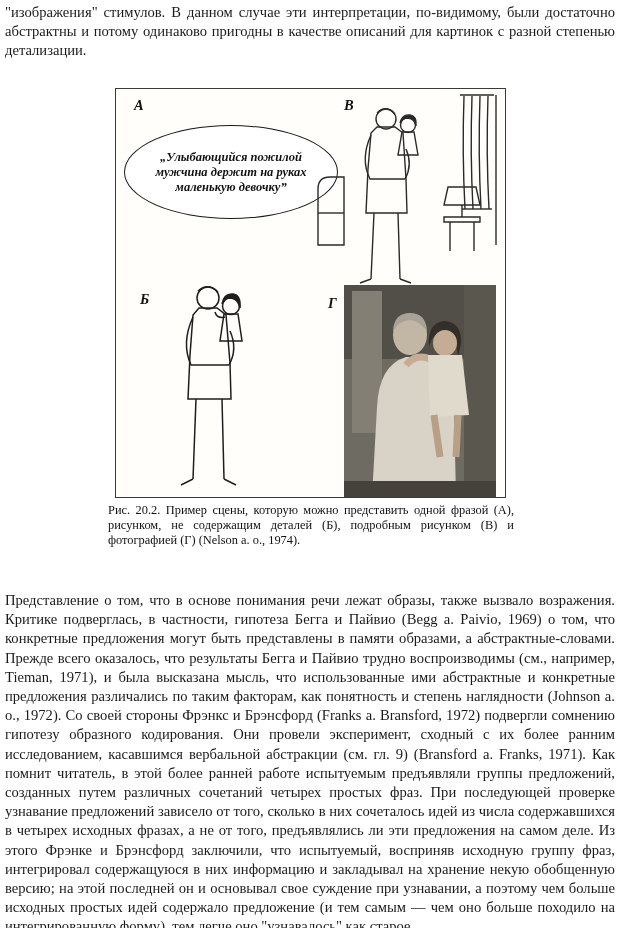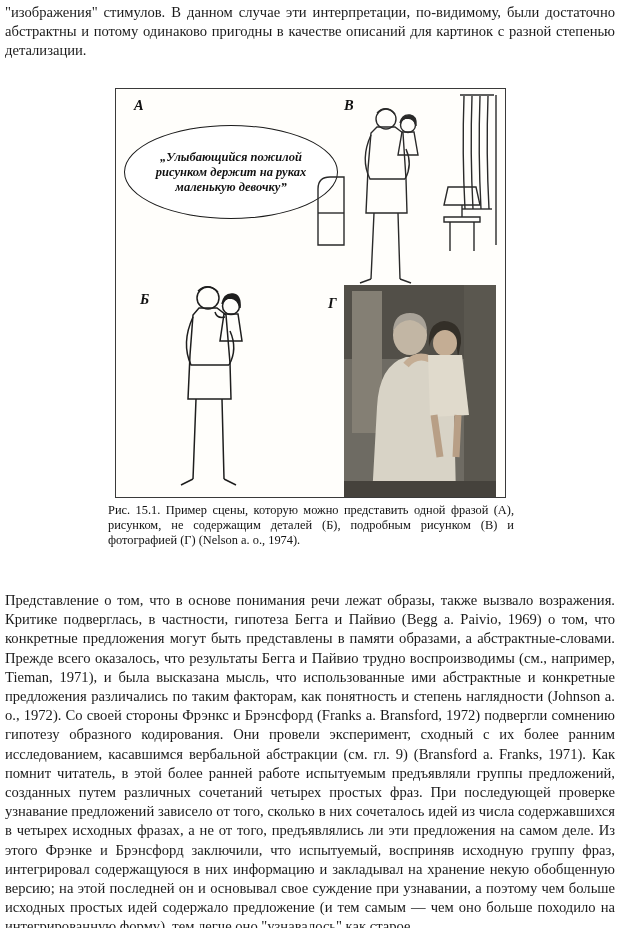--- a/index.html
+++ b/index.html
@@ -78,21 +78,21 @@
 <div class="para intro">"изображения" стимулов. В данном случае эти интерпретации, по-видимому, были достаточно абстрактны и потому одинаково пригодны в качестве описаний для картинок с разной степенью детализации.</div>
 
 <div class="figure-box">
 
   <span class="panel-label label-a">А</span>
   <span class="panel-label label-v">В</span>
   <span class="panel-label label-b">Б</span>
   <span class="panel-label label-g">Г</span>
 
   <div class="bubble">
-    <div class="bubble-text">„Улыбающийся пожилой рисунком держит на руках маленькую девочку”</div>
+    <div class="bubble-text">„Улыбающийся пожилой мужчина держит на руках маленькую девочку”</div>
   </div>
 
   <svg class="fig-svg svg-v" viewBox="0 0 188 192">
     <g stroke="#2a2a2a" stroke-width="1.4" fill="none">
 
       <path d="M182,2 L182,152"></path>
 
       <path d="M146,2 L180,2"></path>
       <path d="M150,3 Q148,60 151,116 M158,3 Q156,60 159,116 M166,3 Q164,60 167,116 M174,3 Q172,60 175,116"></path>
       <path d="M148,116 L178,116"></path>
@@ -159,15 +159,15 @@
     <path d="M86,74 Q72,68 62,80" stroke="#c4ad94" stroke-width="7" fill="none"></path>
 
     <path d="M84,70 L118,70 L125,130 L86,132 Z" fill="#e0dacc"></path>
 
     <path d="M90,130 L96,172 M114,130 L112,172" stroke="#b89f86" stroke-width="7"></path>
 
     <rect x="0" y="196" width="152" height="16" fill="#45423c"></rect>
   </svg>
 </div>
 
-<div class="caption">Рис. 15.1. Пример сцены, которую можно представить одной фразой (А), рисунком, не содержащим деталей (Б), подробным рисунком (В) и фотографией (Г) (Nelson а. о., 1974).</div>
+<div class="caption">Рис. 20.2. Пример сцены, которую можно представить одной фразой (А), рисунком, не содержащим деталей (Б), подробным рисунком (В) и фотографией (Г) (Nelson а. о., 1974).</div>
 
 <div class="para body-text">Представление о том, что в основе понимания речи лежат образы, также вызвало возражения. Критике подверглась, в частности, гипотеза Бегга и Пайвио (Begg a. Paivio, 1969) о том, что конкретные предложения могут быть представлены в памяти образами, а абстрактные-словами. Прежде всего оказалось, что результаты Бегга и Пайвио трудно воспроизводимы (см., например, Tieman, 1971), и была высказана мысль, что использованные ими абстрактные и конкретные предложения различались по таким факторам, как понятность и степень наглядности (Johnson a. о., 1972). Со своей стороны Фрэнкс и Брэнсфорд (Franks a. Bransford, 1972) подвергли сомнению гипотезу образного кодирования. Они провели эксперимент, сходный с их более ранним исследованием, касавшимся вербальной абстракции (см. гл. 9) (Bransford a. Franks, 1971). Как помнит читатель, в этой более ранней работе испытуемым предъявляли группы предложений, созданных путем различных сочетаний четырех простых фраз. При последующей проверке узнавание предложений зависело от того, сколько в них сочеталось идей из числа содержавшихся в четырех исходных фразах, а не от того, предъявлялись ли эти предложения на самом деле. Из этого Фрэнке и Брэнсфорд заключили, что испытуемый, восприняв исходную группу фраз, интегрировал содержащуюся в них информацию и закладывал на хранение некую обобщенную версию; на этой последней он и основывал свое суждение при узнавании, а поэтому чем больше исходных простых идей содержало предложение (и тем самым — чем оно больше походило на интегрированную форму), тем легче оно "узнавалось" как старое.</div>
 
 </body></html>

